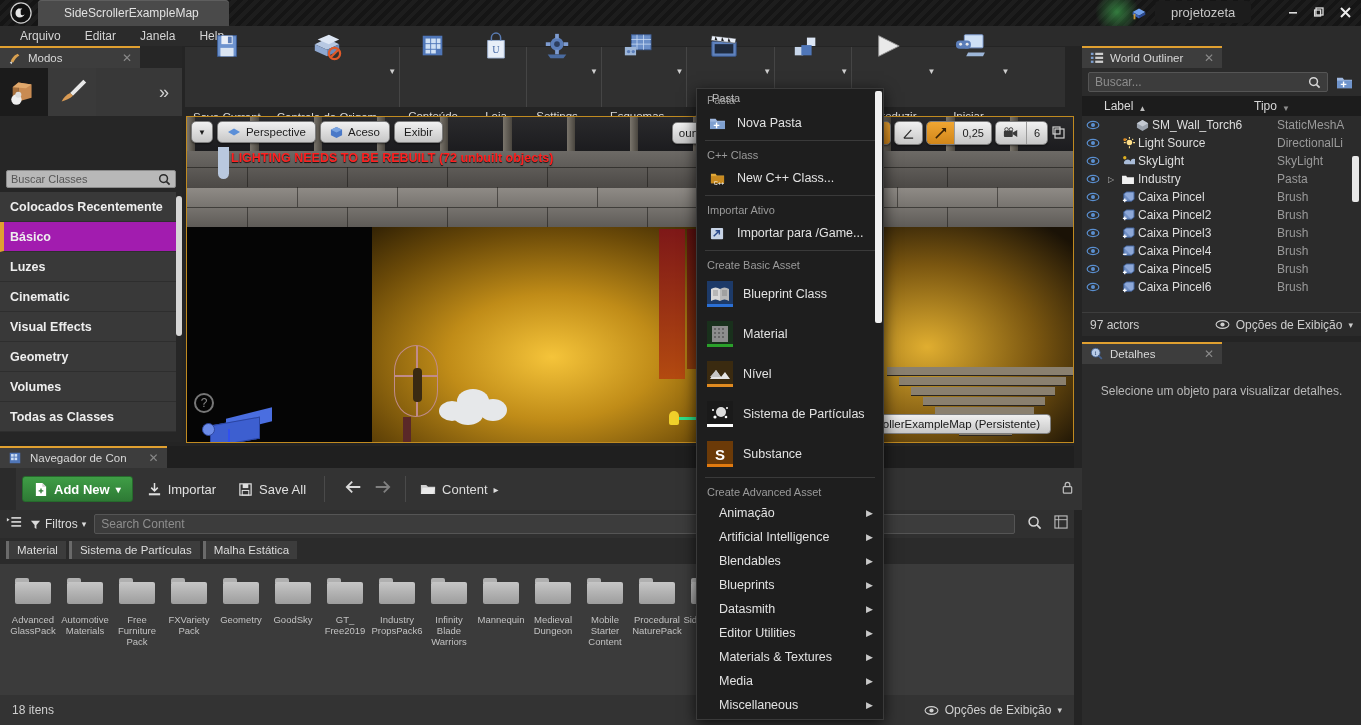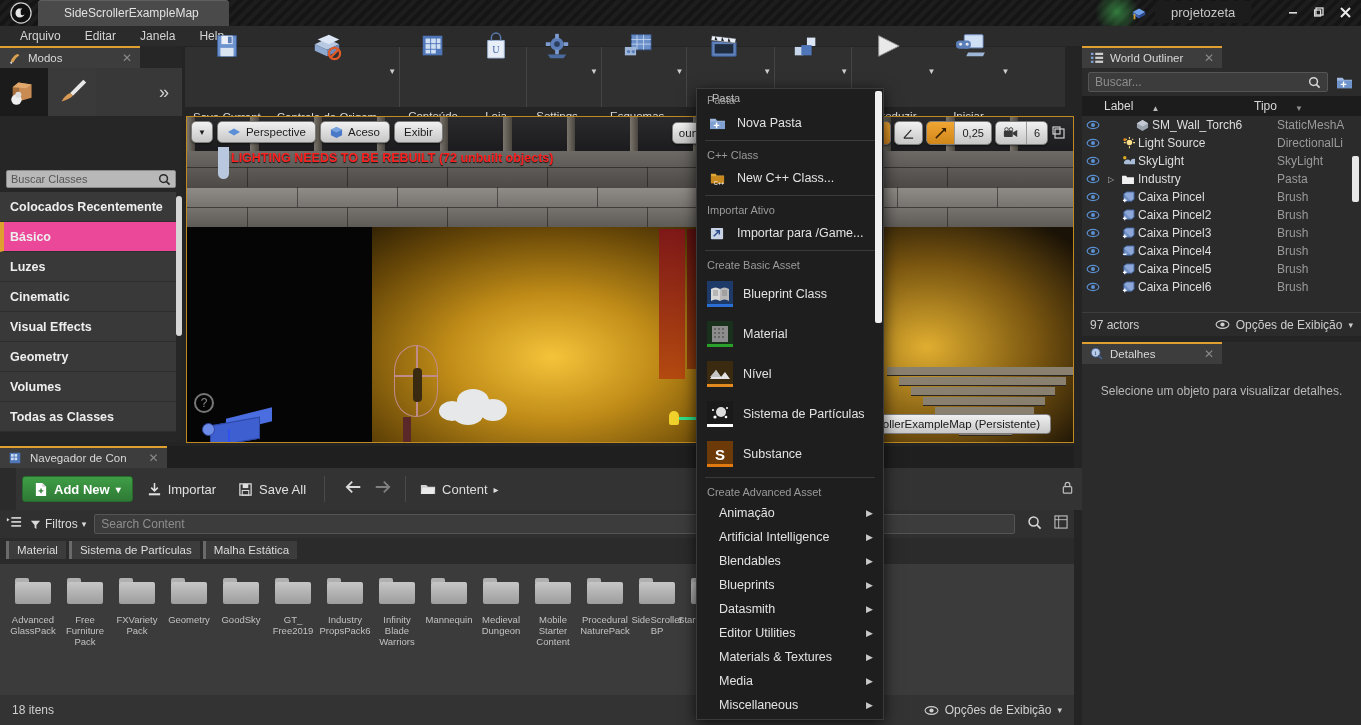--- a/index.html
+++ b/index.html
@@ -73,21 +73,21 @@
      color:#d0d0d0; font-size:18px; }
   .search-box {
     position:absolute; left:6px; top:124px; width:170px; height:18px;
     background:#b8b8b8; border:1px solid #8a8a8a; display:flex; align-items:center;
     padding:0 4px; border-radius:2px;
   }
   .search-box .sph { color:#555; font-size:11px; flex:1; }
   .cls-list { position:absolute; left:0; top:146px; width:176px; }
   .cls-item { height:30px; display:flex; align-items:center; padding-left:10px;
      color:#eee; font-size:12.5px; font-weight:bold; background:#393939; border-bottom:1px solid #2e2e2e;}
-  .cls-item.sel { background:#ec4899; border-left:4px solid #e0a030; padding-left:6px; }
+  .cls-item.sel { background:#a21caf; border-left:4px solid #e0a030; padding-left:6px; }
   .cls-scroll { position:absolute; right:0px; top:150px; width:6px; height:140px; background:#d6d6d6; border-radius:3px;}
 
   
   .toolbar { position:absolute; left:185px; top:47px; width:880px; height:60px; background:#303030; display:flex; align-items:stretch;}
   .tgroup { display:flex; align-items:stretch; border-right:1px solid #454545; }
   .tbtn { width:auto; min-width:60px; padding:0 8px; display:flex; flex-direction:column;
      align-items:center; justify-content:center; gap:2px; }
   .tbtn .tlabel { color:#d9d9d9; font-size:11.5px; white-space:nowrap;margin-top:48px; }
   .tarrow { width:14px; display:flex; align-items:center; justify-content:center; color:#cfcfcf; font-size:8px; padding-bottom:12px;}
   .ticon { height:30px; display:flex; align-items:flex-end; justify-content:center; }
@@ -206,21 +206,21 @@
   .asset-ico { width:26px; height:26px; position:relative; flex:0 0 26px; }
   .asset-ico .bar { position:absolute; left:0; bottom:0; width:100%; height:3px; }
   .ctx-scroll { position:absolute; right:1px; top:2px; width:7px; height:232px; background:#f0f0f0; border-radius:2px;}
 
   
   .wo-panel { position:absolute; left:1082px; top:46px; width:279px; height:290px; background:#2b2b2b;}
   .wo-search { position:absolute; left:6px; top:26px; width:240px; height:20px; background:#3c3c3c;
      border:1px solid #555; display:flex; align-items:center; padding:0 6px; color:#8c8c8c; font-size:12px; border-radius:2px;}
   .wo-addbtn { position:absolute; right:6px; top:26px; width:22px;height:20px; display:flex;align-items:center;justify-content:center;}
   .wo-header { position:absolute; left:0; top:50px; width:279px; height:20px; background:#1c1c1c; display:flex; align-items:center; }
-  .wo-header .hcell { color:#d8d8d8; font-size:12px; display:flex; align-items:flex-end; gap:18px; }
+  .wo-header .hcell { color:#d8d8d8; font-size:12px; display:flex; align-items:flex-end; gap:5px; }
   .wo-rows { position:absolute; left:0; top:70px; width:279px; height:232px; }
   .wo-row { height:18px; display:flex; align-items:center; font-size:12px; color:#d0d0d0; }
   .wo-eye { width:22px; display:flex; align-items:center; justify-content:center; }
   .wo-indent { width:14px; }
   .wo-icon { width:20px; display:flex; align-items:center; justify-content:center; }
   .wo-label { flex:1; color:#dedede; }
   .wo-type { width:84px; color:#9a9a9a; }
   .wo-scroll { position:absolute; right:2px; top:110px; width:7px; height:46px; background:#e8e8e8; border-radius:2px;}
   .wo-status { position:absolute; left:0; bottom:0; width:279px; height:24px; background:#2b2b2b;
      border-top:1px solid #3d3d3d; display:flex; align-items:center; padding:0 8px; }
@@ -813,20 +813,27 @@
             <div class="tabf"></div>
             <div class="bodyf"></div>
           </div>
         <div class="folder-lbl">Advanced GlassPack</div>
       </div>
       <div class="folder-cell">
         <div class="folder-ico">
             <div class="tabf"></div>
             <div class="bodyf"></div>
           </div>
+        <div class="folder-lbl">Automotive Materials</div>
+      </div>
+      <div class="folder-cell">
+        <div class="folder-ico">
+            <div class="tabf"></div>
+            <div class="bodyf"></div>
+          </div>
         <div class="folder-lbl">Free Furniture Pack</div>
       </div>
       <div class="folder-cell">
         <div class="folder-ico">
             <div class="tabf"></div>
             <div class="bodyf"></div>
           </div>
         <div class="folder-lbl">FXVariety Pack</div>
       </div>
       <div class="folder-cell">

